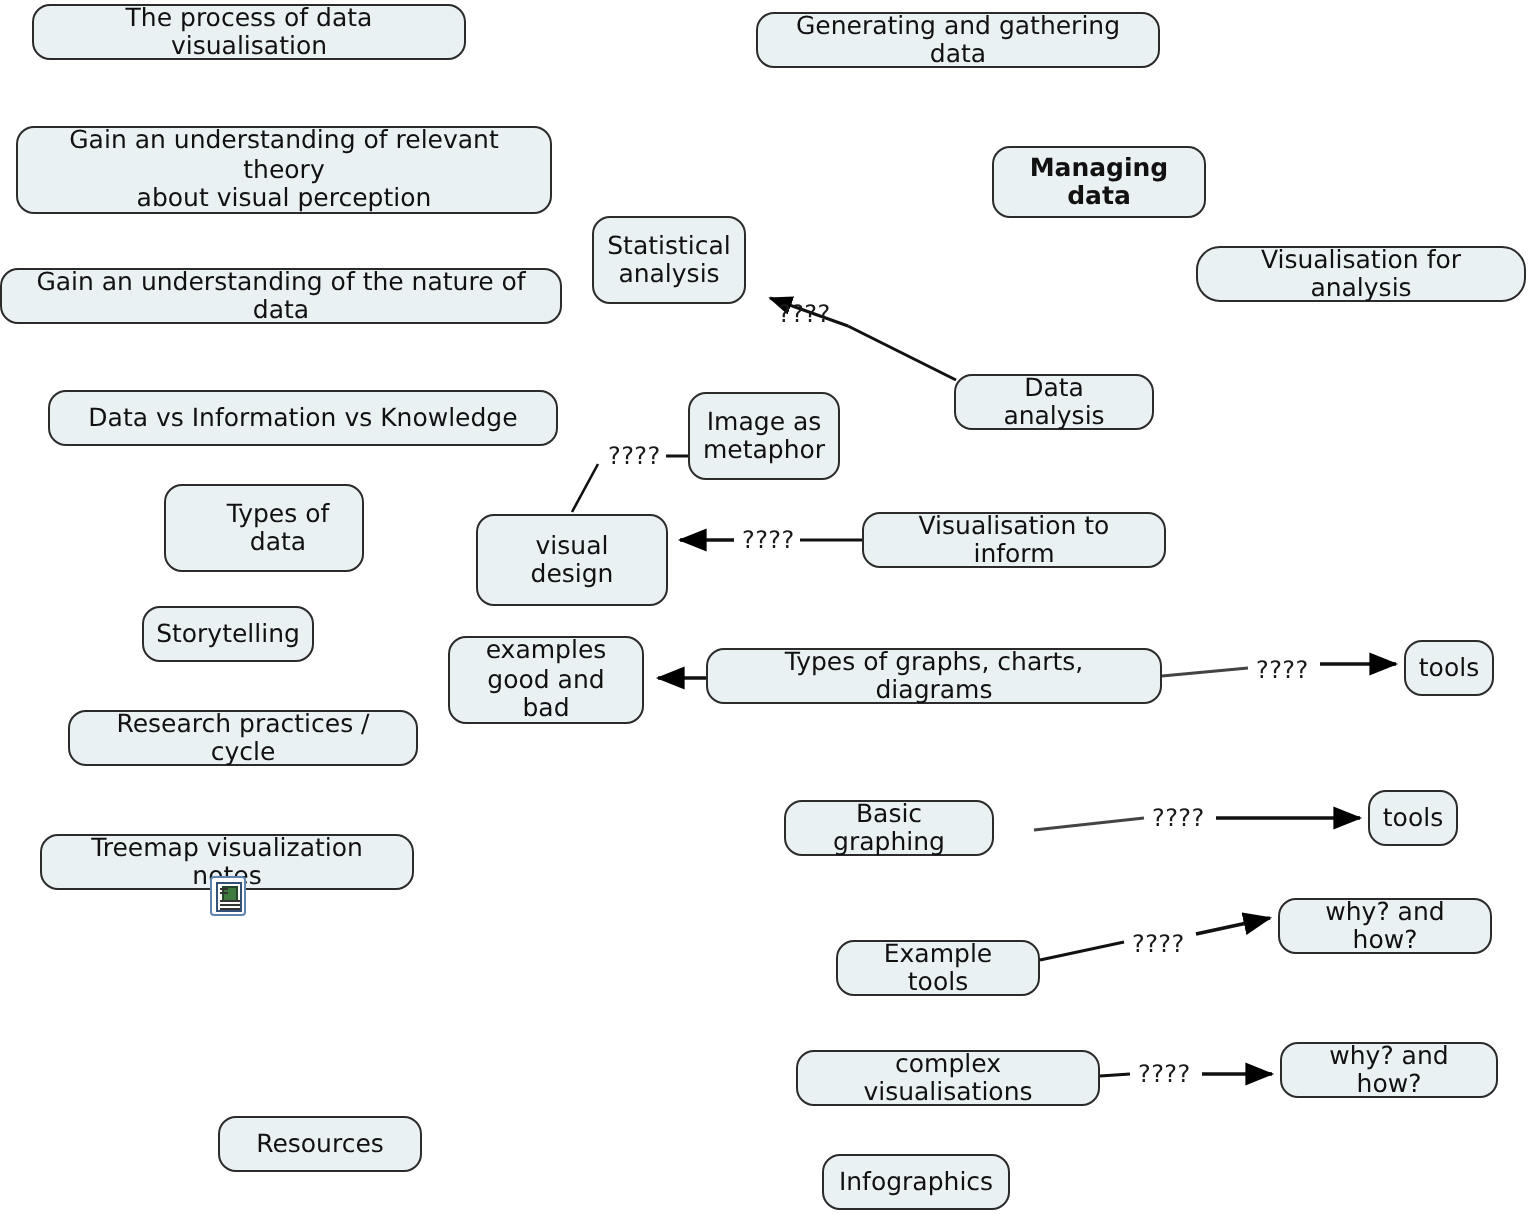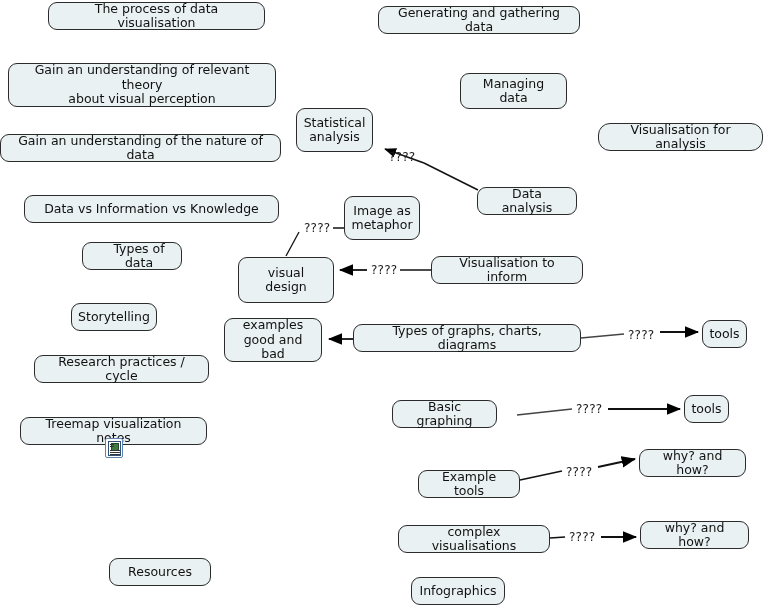--- a/index.html
+++ b/index.html
@@ -144,44 +144,44 @@
   </svg>
 
   <div class="edge-label" style="left:389px; top:150px;">????</div>
   <div class="edge-label" style="left:304px; top:221px;">????</div>
   <div class="edge-label" style="left:371px; top:263px;">????</div>
   <div class="edge-label" style="left:628px; top:328px;">????</div>
   <div class="edge-label" style="left:576px; top:402px;">????</div>
   <div class="edge-label" style="left:566px; top:465px;">????</div>
   <div class="edge-label" style="left:569px; top:530px;">????</div>
 
-  <div class="node" style="left:16px; top:2px; width:217px; height:28px;margin-left:32px;">The process of data visualisation</div>
+  <div class="node" style="left:16px; top:2px; width:217px; height:28px;">The process of data visualisation</div>
 
   <div class="node" style="left:378px; top:6px; width:202px; height:28px;">Generating and gathering data</div>
 
   <div class="node" style="left:8px; top:63px; width:268px; height:44px;">Gain an understanding of relevant theory
 about visual perception</div>
 
-  <div class="node" style="left:460px; top:73px; width:107px; height:36px;">Managing data</div>
+  <div class="node" style="left:496px; top:73px; width:107px; height:36px;font-weight:bold;">Managing data</div>
 
   <div class="node" style="left:296px; top:108px; width:77px; height:44px;">Statistical
 analysis</div>
 
   <div class="node" style="left:598px; top:123px; width:165px; height:28px;border-radius:12px;">Visualisation for analysis</div>
 
   <div class="node" style="left:0px; top:134px; width:281px; height:28px;">Gain an understanding of the nature of data</div>
 
   <div class="node" style="left:477px; top:187px; width:100px; height:28px;">Data analysis</div>
 
   <div class="node" style="left:344px; top:196px; width:76px; height:44px;">Image as
 metaphor</div>
 
   <div class="node" style="left:24px; top:195px; width:255px; height:28px;">Data vs Information vs Knowledge</div>
 
-  <div class="node" style="left:82px; top:242px; width:100px; height:28px;padding-left:22px;">Types of data</div>
+  <div class="node" style="left:82px; top:242px; width:100px; height:44px;padding-left:22px;">Types of data</div>
 
   <div class="node" style="left:238px; top:257px; width:96px; height:46px;">visual design</div>
 
   <div class="node" style="left:431px; top:256px; width:152px; height:28px;">Visualisation to inform</div>
 
   <div class="node" style="left:71px; top:303px; width:86px; height:28px;">Storytelling</div>
 
   <div class="node" style="left:224px; top:318px; width:98px; height:44px;">examples
 good and bad</div>
 

